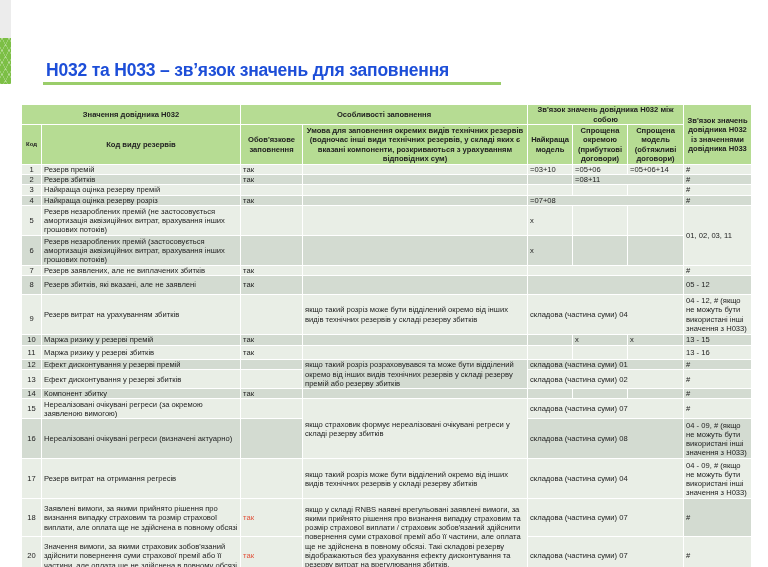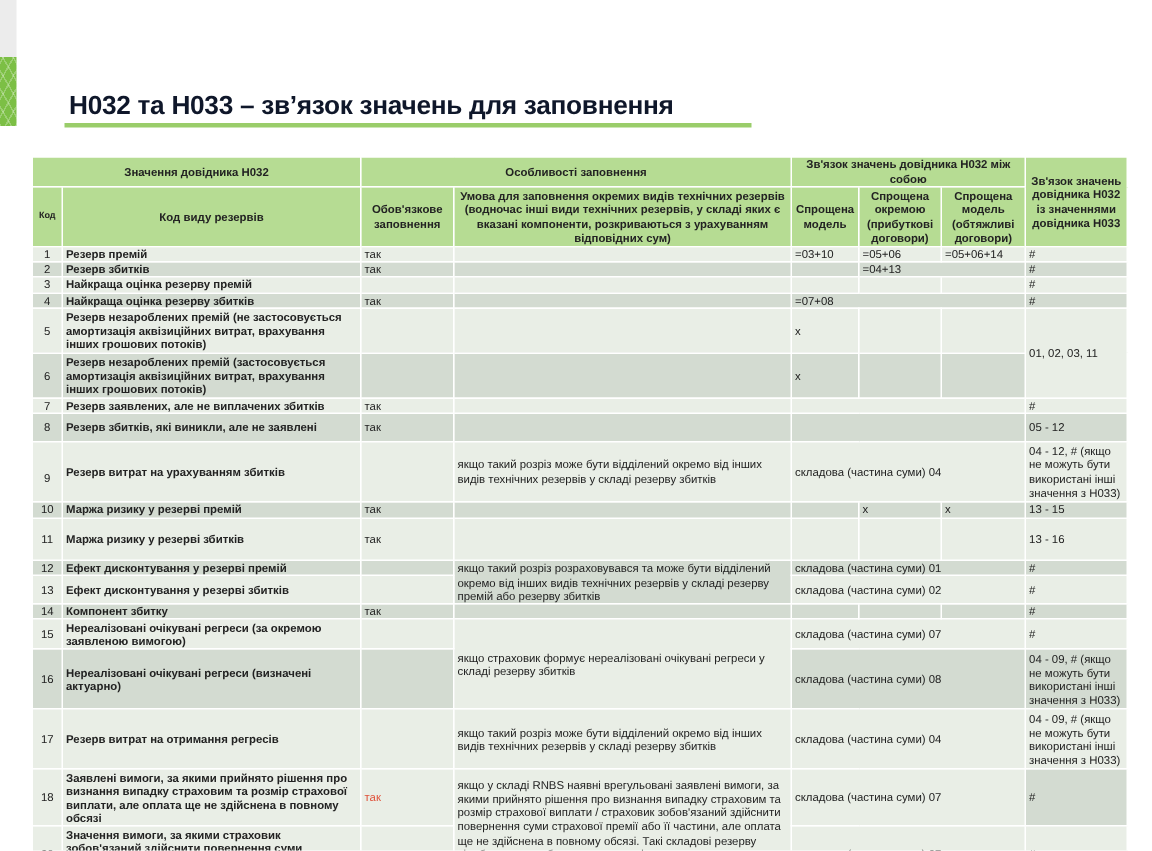--- a/index.html
+++ b/index.html
@@ -10,39 +10,39 @@
   .side-strip-top { position:absolute; left:0; top:0; width:11px; height:38px; background:#ececec; }
   .side-strip {
     position:absolute; left:0; top:38px; width:11px; height:46px;
     background:#7cbf45;
     background-image:
       repeating-linear-gradient(60deg, rgba(255,255,255,0.25) 0 1px, transparent 1px 6px),
       repeating-linear-gradient(-60deg, rgba(255,255,255,0.25) 0 1px, transparent 1px 6px);
   }
   .title {
     position:absolute; left:46px; top:60px; font-size:17.5px; font-weight:bold;
-    color:#0f172a; letter-spacing:-0.2px;
+    color:#1d4ed8; letter-spacing:-0.2px;
   }
   .title-rule { position:absolute; left:43px; top:82px; width:458px; height:3px; background:#9acd6a; }
 
   table.main {
     position:absolute; left:21px; top:104px; width:730px;
     border-collapse:collapse; table-layout:fixed;
     font-size:7.6px; color:#222;
   }
   table.main td, table.main th {
     border:1px solid #ffffff; padding:0 2px; vertical-align:middle; line-height:9.2px;
   }
   th { background:#b6dc93; font-weight:bold; text-align:center; color:#222; }
   th.kod { font-size:6px; }
   .r-light td { background:#e9eee6; }
   .r-dark td { background:#d3dbd1; }
   td.num { text-align:center; vertical-align:top; }
   td.num.mid { vertical-align:middle; }
-  td.name { text-align:left;font-weight:bold; }
+  td.name { text-align:left; }
   td.c { text-align:left; }
   td.red { color:#e0513a; }
   td.dark { background:#d3dbd1 !important; }
   td.light { background:#e9eee6 !important;margin-top:45px; }
 </style>
 </head>
 <body>
 
 <div class="side-strip-top"></div>
 <div class="side-strip"></div>
@@ -65,21 +65,21 @@
     <th colspan="2">Значення довідника H032</th>
     <th colspan="2">Особливості заповнення</th>
     <th colspan="3">Зв'язок значень довідника H032 між собою</th>
     <th rowspan="2">Зв'язок значень довідника H032 із значеннями довідника H033</th>
   </tr>
   <tr style="height:40px">
     <th class="kod">Код</th>
     <th>Код виду резервів</th>
     <th>Обов'язкове заповнення</th>
     <th>Умова для заповнення окремих видів технічних резервів (водночас інші види технічних резервів, у складі яких є вказані компоненти, розкриваються з урахуванням відповідних сум)</th>
-    <th>Спрощена модель</th>
+    <th>Найкраща модель</th>
     <th>Спрощена окремою (прибуткові договори)</th>
     <th>Спрощена модель (обтяжливі договори)</th>
   </tr>
 
   <tr class="r-light" style="height:10px">
     <td class="num mid">1</td>
     <td class="name">Резерв премій</td>
     <td class="c">так</td>
     <td></td>
     <td class="c">=03+10</td>
@@ -87,38 +87,38 @@
     <td class="c">=05+06+14</td>
     <td class="c">#</td>
   </tr>
 
   <tr class="r-dark" style="height:10px">
     <td class="num mid">2</td>
     <td class="name">Резерв збитків</td>
     <td class="c">так</td>
     <td></td>
     <td></td>
-    <td class="c" colspan="2">=04+13</td>
+    <td class="c" colspan="2">=08+11</td>
     <td class="c">#</td>
   </tr>
 
   <tr class="r-light" style="height:10px">
     <td class="num mid">3</td>
     <td class="name">Найкраща оцінка резерву премій</td>
     <td class="c"></td>
     <td></td>
     <td></td>
     <td></td>
     <td></td>
     <td class="c">#</td>
   </tr>
 
   <tr class="r-dark" style="height:10px">
     <td class="num mid">4</td>
-    <td class="name">Найкраща оцінка резерву збитків</td>
+    <td class="name">Найкраща оцінка резерву розріз</td>
     <td class="c">так</td>
     <td></td>
     <td class="c" colspan="3">=07+08</td>
     <td class="c">#</td>
   </tr>
 
   <tr class="r-light" style="height:30px">
     <td class="num mid">5</td>
     <td class="name">Резерв незароблених премій (не застосовується амортизація аквізиційних витрат, врахування інших грошових потоків)</td>
     <td></td>
@@ -143,21 +143,21 @@
     <td class="num mid">7</td>
     <td class="name">Резерв заявлених, але не виплачених збитків</td>
     <td class="c">так</td>
     <td></td>
     <td colspan="3"></td>
     <td class="c">#</td>
   </tr>
 
   <tr class="r-dark" style="height:19px">
     <td class="num">8</td>
-    <td class="name">Резерв збитків, які виникли, але не заявлені</td>
+    <td class="name">Резерв збитків, які вказані, але не заявлені</td>
     <td class="c">так</td>
     <td></td>
     <td colspan="3"></td>
     <td class="c">05 - 12</td>
   </tr>
 
   <tr class="r-light" style="height:40px">
     <td class="num" style="padding-top:8px">9</td>
     <td class="name">Резерв витрат на урахуванням збитків</td>
     <td></td>
@@ -170,21 +170,21 @@
     <td class="num mid">10</td>
     <td class="name">Маржа ризику у резерві премій</td>
     <td class="c">так</td>
     <td></td>
     <td></td>
     <td class="c">x</td>
     <td class="c">x</td>
     <td class="c">13 - 15</td>
   </tr>
 
-  <tr class="r-light" style="height:28px">
+  <tr class="r-light" style="height:14px">
     <td class="num mid">11</td>
     <td class="name">Маржа ризику у резерві збитків</td>
     <td class="c">так</td>
     <td></td>
     <td></td>
     <td></td>
     <td></td>
     <td class="c">13 - 16</td>
   </tr>
 

